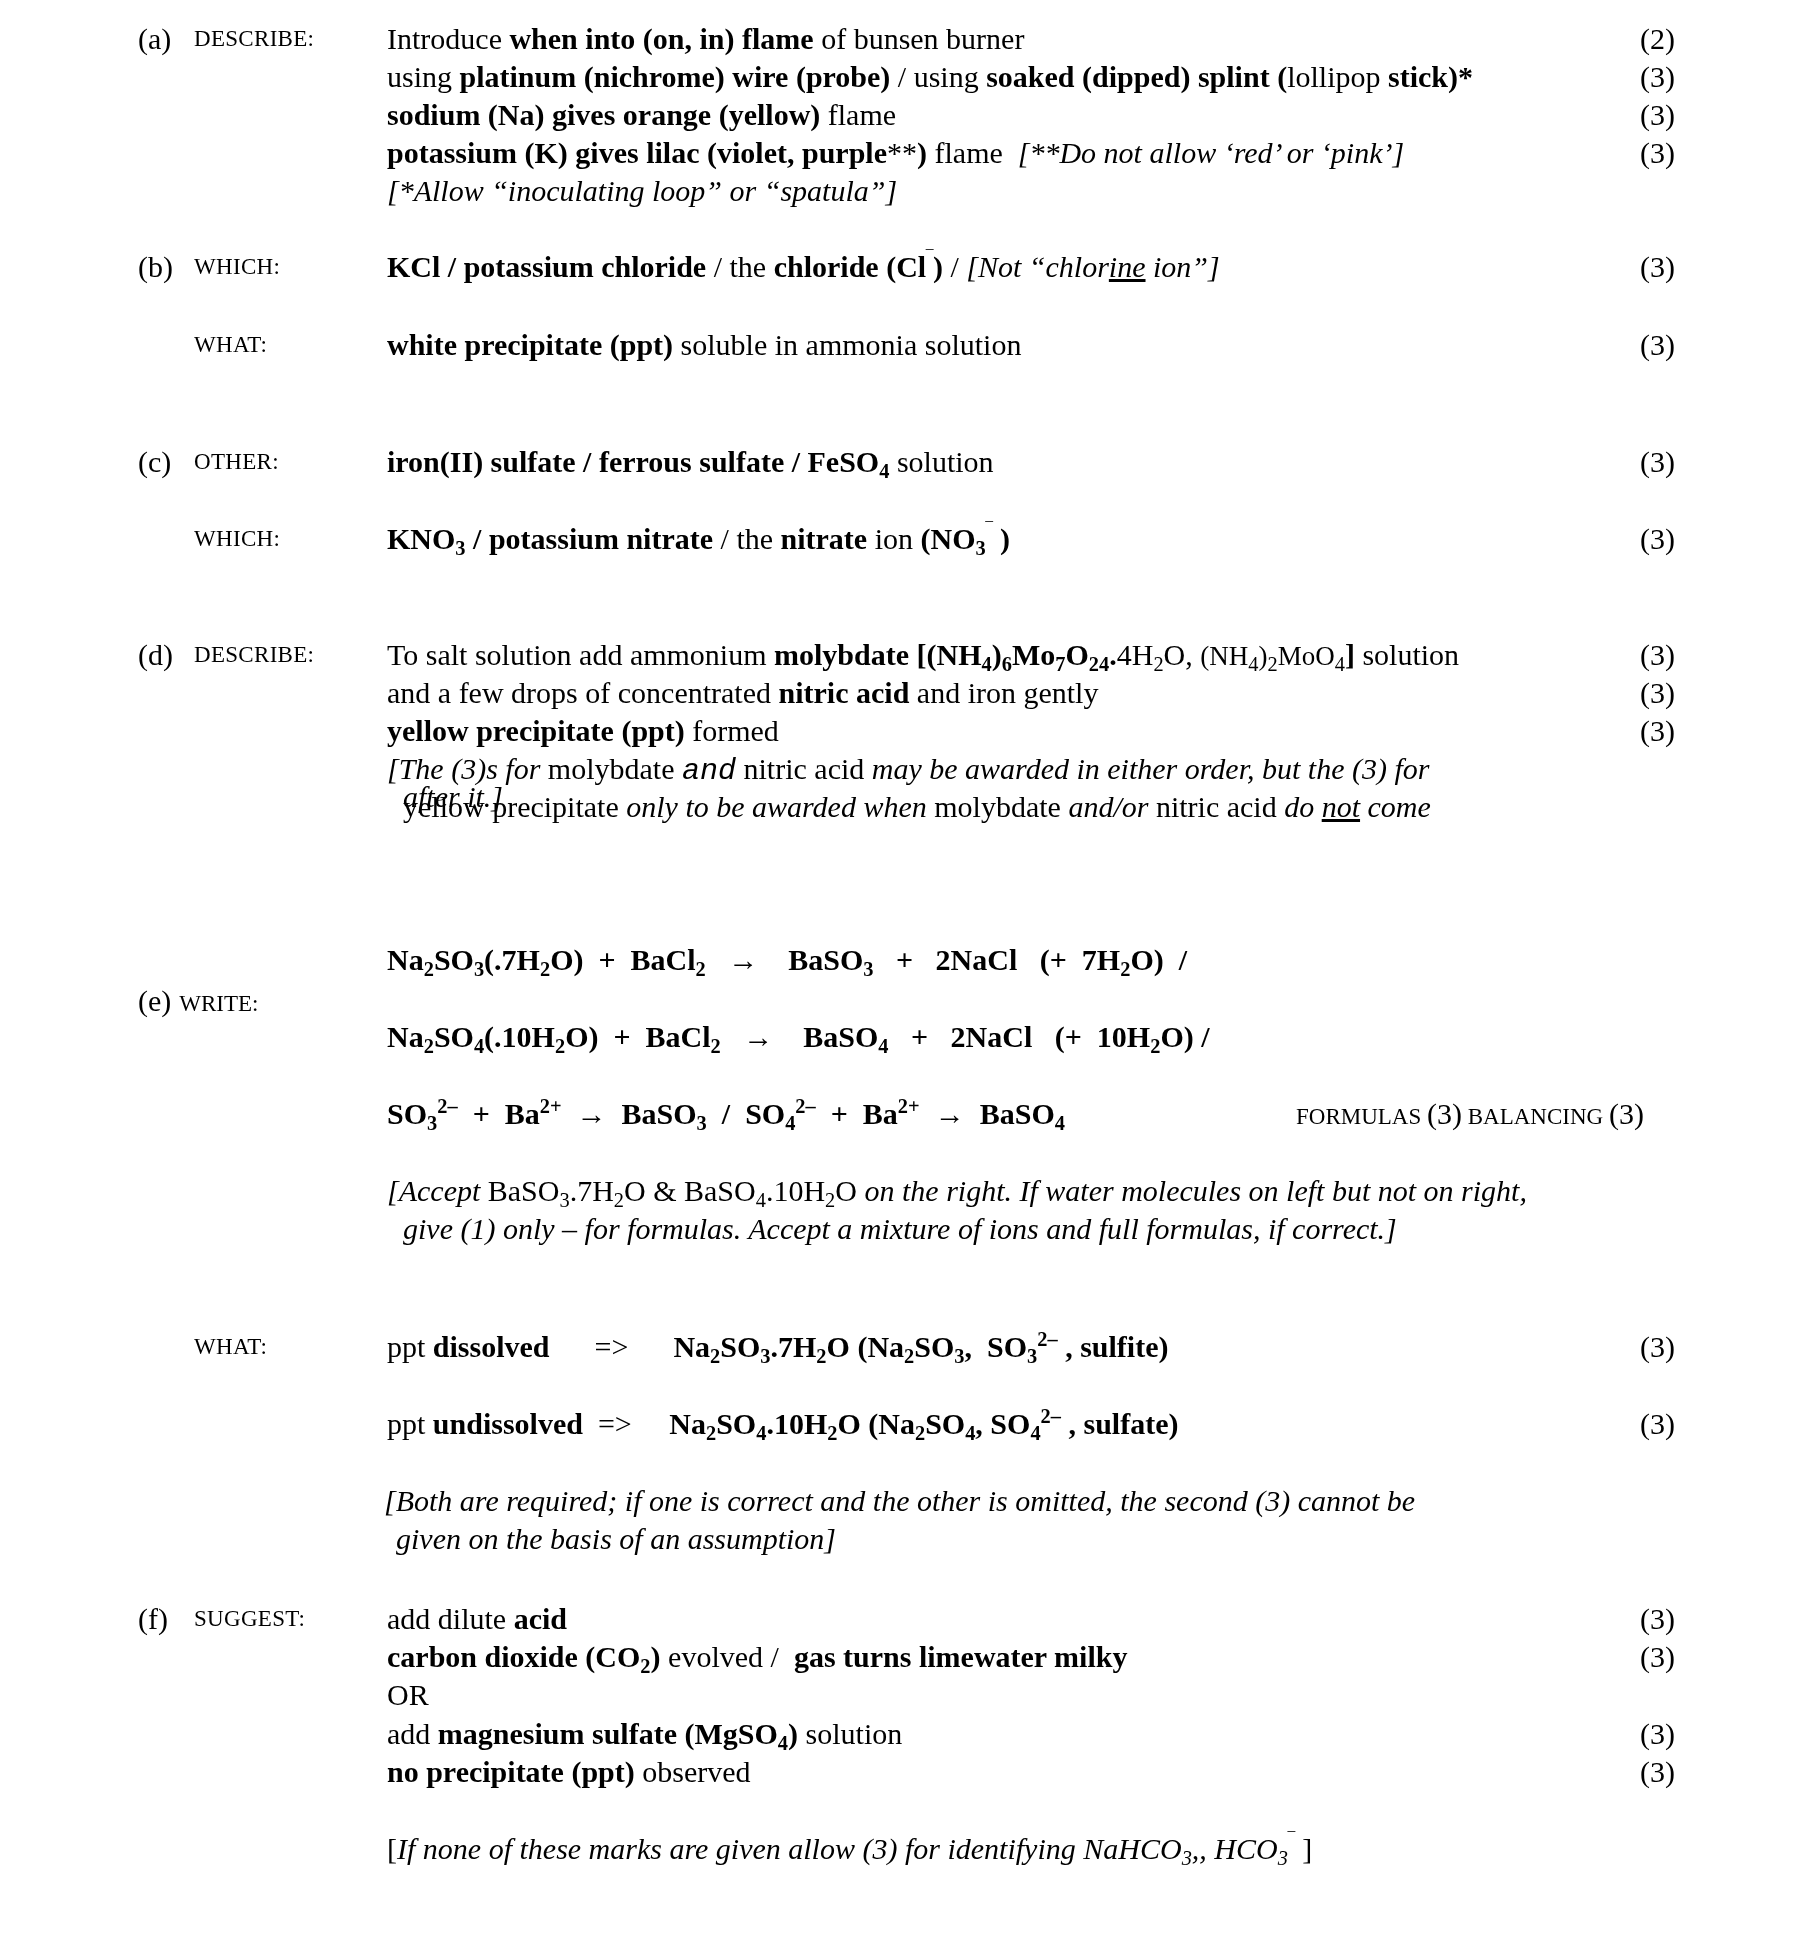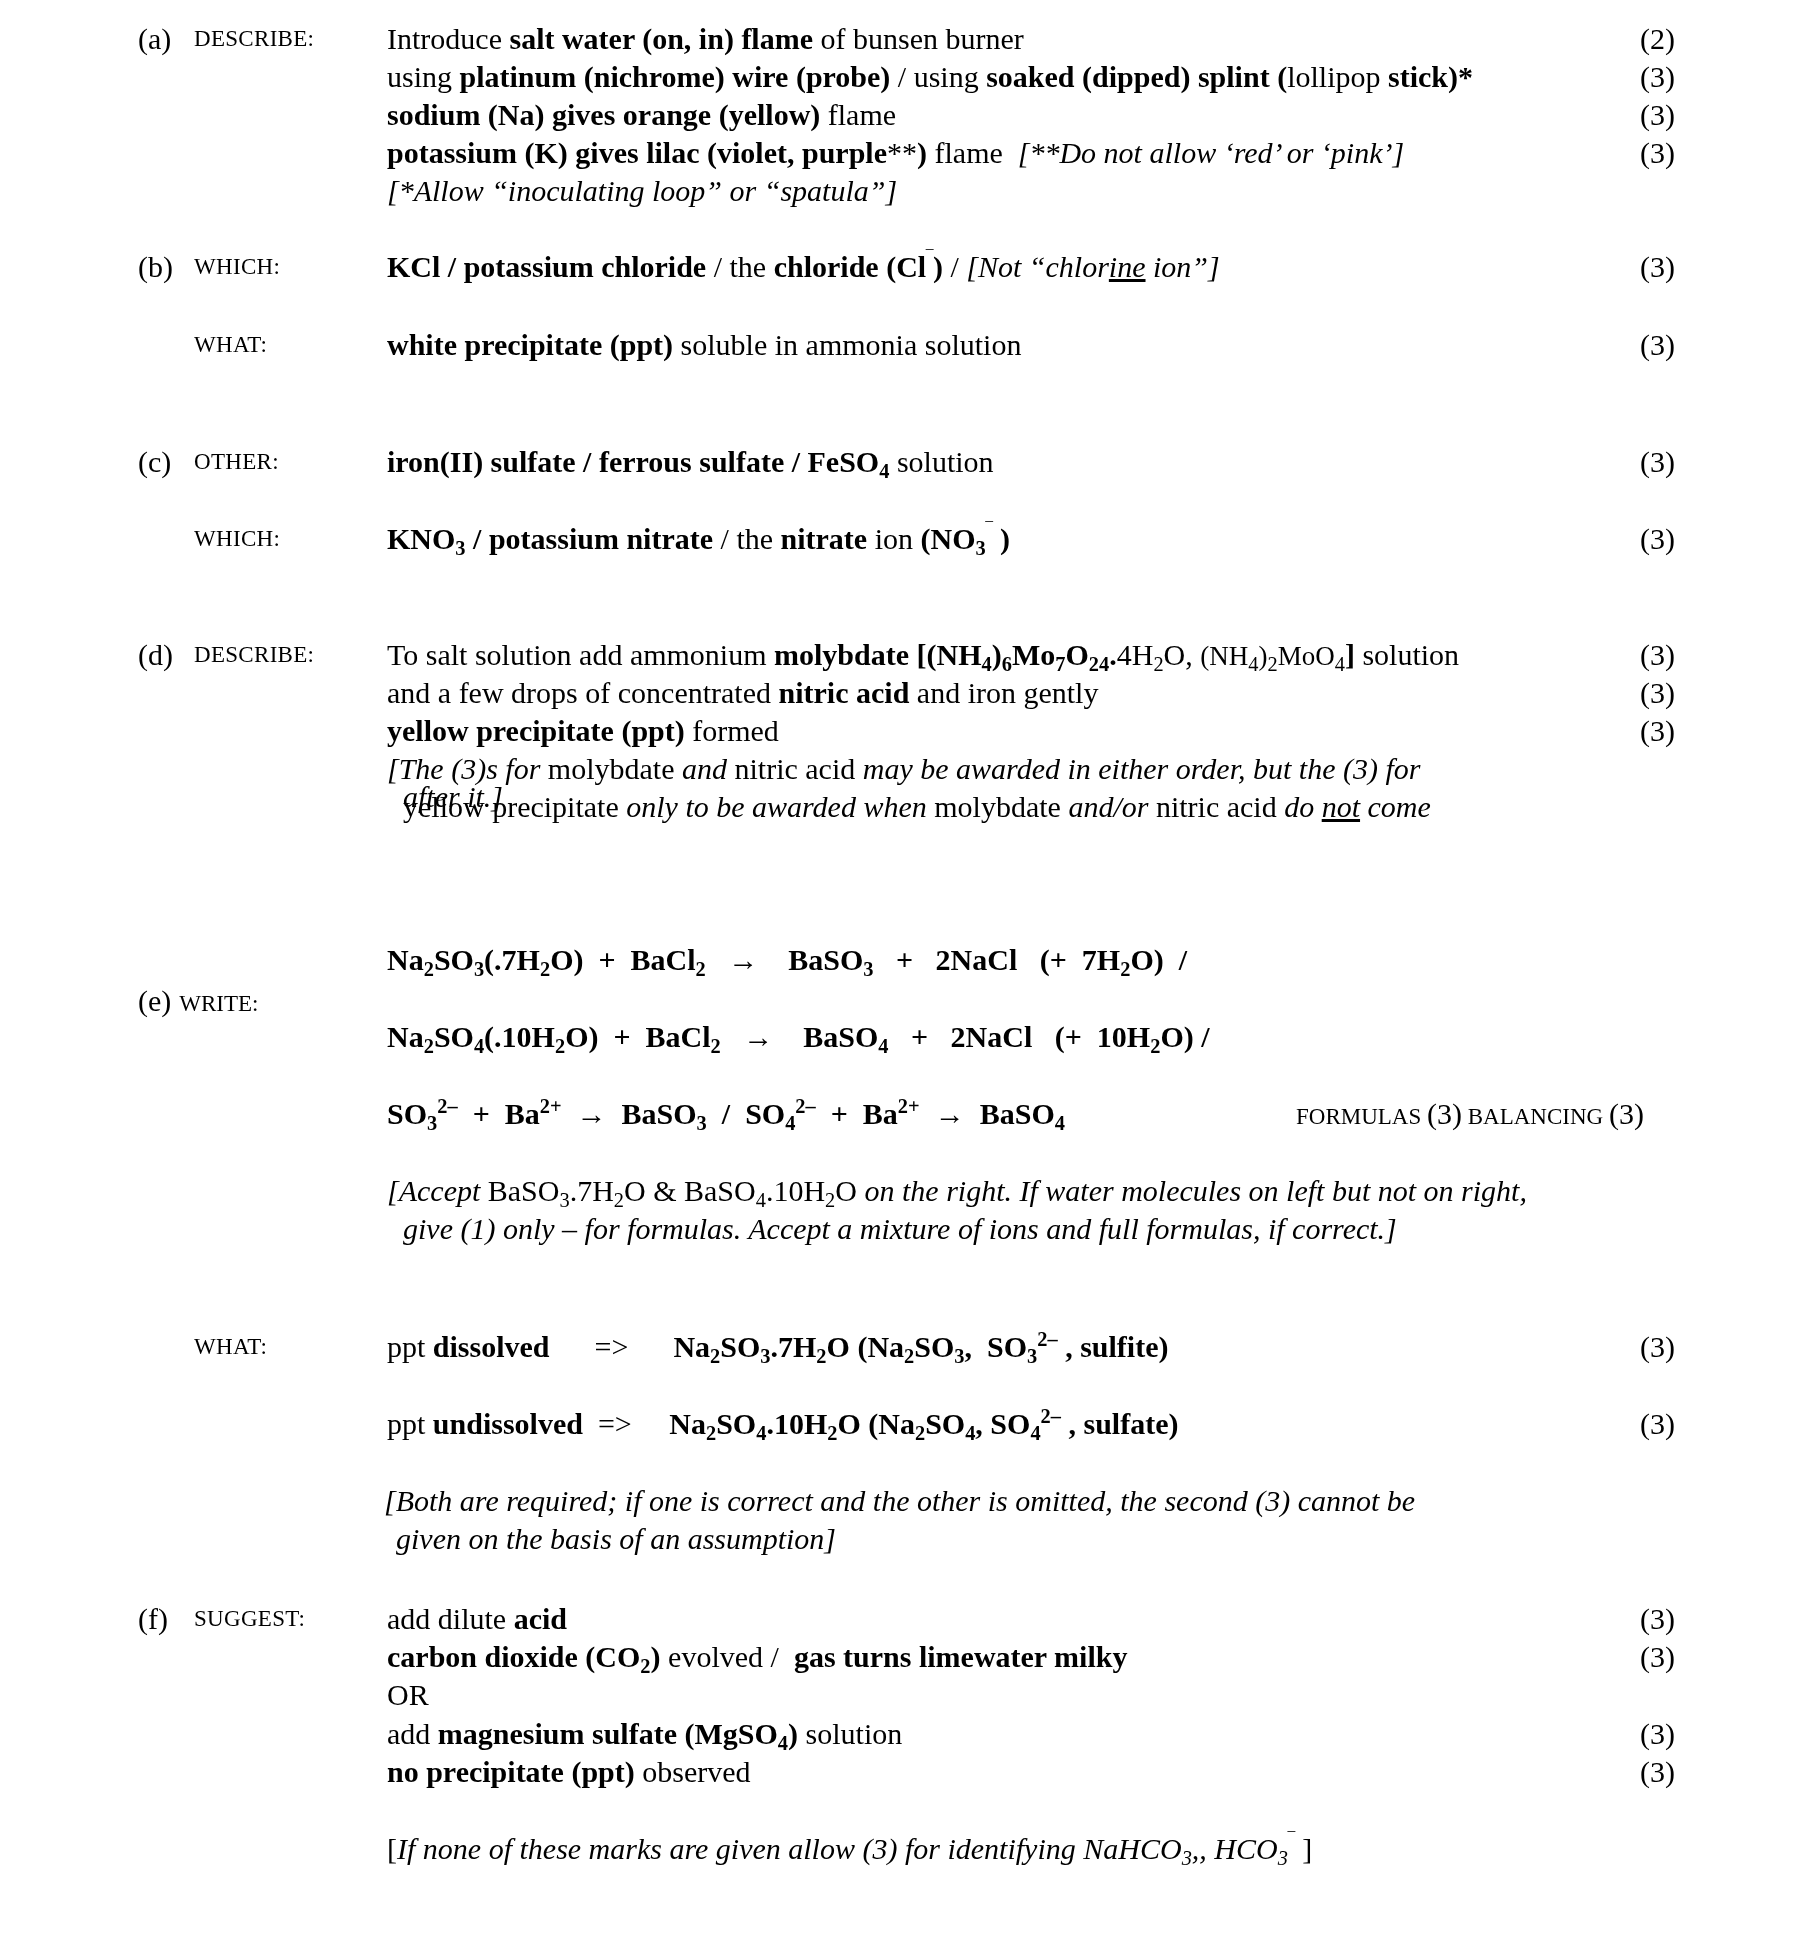--- a/index.html
+++ b/index.html
@@ -34,21 +34,21 @@
   .fb-label { position: absolute; left: 1296px; font-size: 23px; }
   .fb-label .num { font-size: 30px; }
 </style>
 </head>
 <body>
 
 <div class="page" id="page">
     <div class="row" style="top: 20px;">
       <span class="part">(a)</span>
       <span class="label">DESCRIBE:</span>
-      <span class="content"><span style="white-space: pre;">Introduce </span><span class="b" style="white-space: pre;">salt water (on, in) flame</span><span style="white-space: pre;"> of bunsen burner</span></span>
+      <span class="content"><span style="white-space: pre;">Introduce </span><span class="b" style="white-space: pre;">when into (on, in) flame</span><span style="white-space: pre;"> of bunsen burner</span></span>
       <span class="mark">(2)</span>
     </div>
     <div class="row" style="top: 58px;">
       <span class="content"><span style="white-space: pre;">using </span><span class="b" style="white-space: pre;">platinum (nichrome) wire (probe)</span><span style="white-space: pre;"> / using </span><span class="b" style="white-space: pre;">soaked (dipped) splint</span><span class="b" style="white-space: pre;"> (</span><span style="white-space: pre;">lollipop </span><span class="b" style="white-space: pre;">stick)*</span></span>
       <span class="mark">(3)</span>
     </div>
     <div class="row" style="top: 96px;">
       <span class="content"><span class="b" style="white-space: pre;">sodium (Na) gives orange (yellow)</span><span style="white-space: pre;"> flame</span></span>
       <span class="mark">(3)</span>
     </div>
@@ -89,21 +89,21 @@
     </div>
     <div class="row" style="top: 674px;">
       <span class="content"><span style="white-space: pre;">and a few drops of concentrated </span><span class="b" style="white-space: pre;">nitric acid</span><span style="white-space: pre;"> and iron gently</span></span>
       <span class="mark">(3)</span>
     </div>
     <div class="row" style="top: 712px;">
       <span class="content"><span class="b" style="white-space: pre;">yellow precipitate (ppt)</span><span style="white-space: pre;"> formed</span></span>
       <span class="mark">(3)</span>
     </div>
     <div class="row" style="top: 750px;">
-      <span class="content"><span class="i" style="white-space: pre;">[The (3)s for</span><span style="white-space: pre;"> molybdate </span><span class="i" style="white-space: pre;">and</span><span style="white-space: pre;"> nitric acid </span><span class="i" style="white-space: pre;">may be awarded in either order, but the (3) for</span></span>
+      <span class="content"><span class="i" style="white-space: pre;">[The (3)s for</span><span style="white-space: pre;"> molybdate </span><span class="i" style="white-space: pre; font-family: Liberation Mono, monospace;">and</span><span style="white-space: pre;"> nitric acid </span><span class="i" style="white-space: pre;">may be awarded in either order, but the (3) for</span></span>
     </div>
     <div class="row" style="top: 788px;">
       <span class="content indent"><span style="white-space: pre;">yellow precipitate </span><span class="i" style="white-space: pre;">only to be awarded when</span><span style="white-space: pre;"> molybdate </span><span class="i" style="white-space: pre;">and/or</span><span style="white-space: pre;"> nitric acid </span><span class="i" style="white-space: pre;">do </span><span class="i u" style="white-space: pre;">not</span><span class="i" style="white-space: pre;"> come</span></span>
     </div>
     <div class="row" style="top: 778px;">
       <span class="content indent"><span class="i" style="white-space: pre;">after it.]</span></span>
     </div>
     <div class="row" style="top: 941px;">
       <span class="part-label-inline"><span>(e)</span><span class="lbl">WRITE:</span></span>
       <span class="content"><span class="b" style="white-space: pre;">Na</span><span class="b sub" style="white-space: pre;">2</span><span class="b" style="white-space: pre;">SO</span><span class="b sub" style="white-space: pre;">3</span><span class="b" style="white-space: pre;">(.7H</span><span class="b sub" style="white-space: pre;">2</span><span class="b" style="white-space: pre;">O)  +  BaCl</span><span class="b sub" style="white-space: pre;">2</span><span class="b" style="white-space: pre;">   →    BaSO</span><span class="b sub" style="white-space: pre;">3</span><span class="b" style="white-space: pre;">   +   2NaCl   (+  7H</span><span class="b sub" style="white-space: pre;">2</span><span class="b" style="white-space: pre;">O)  /</span></span>

